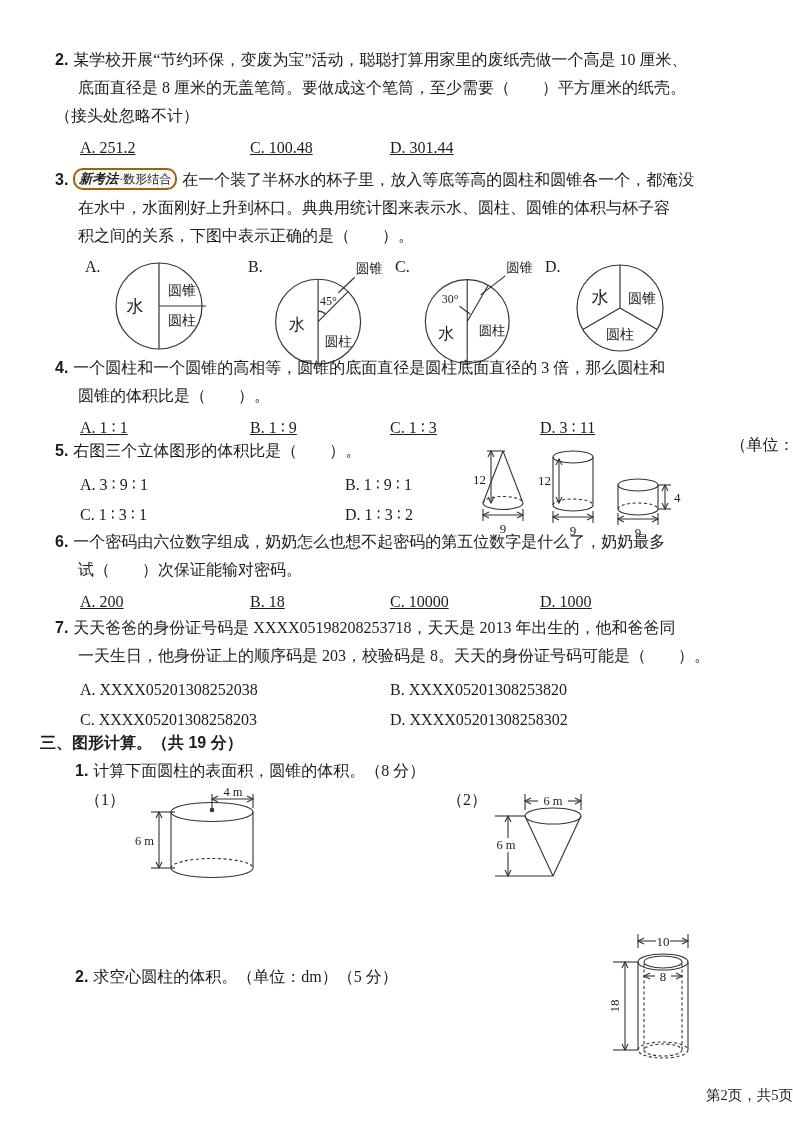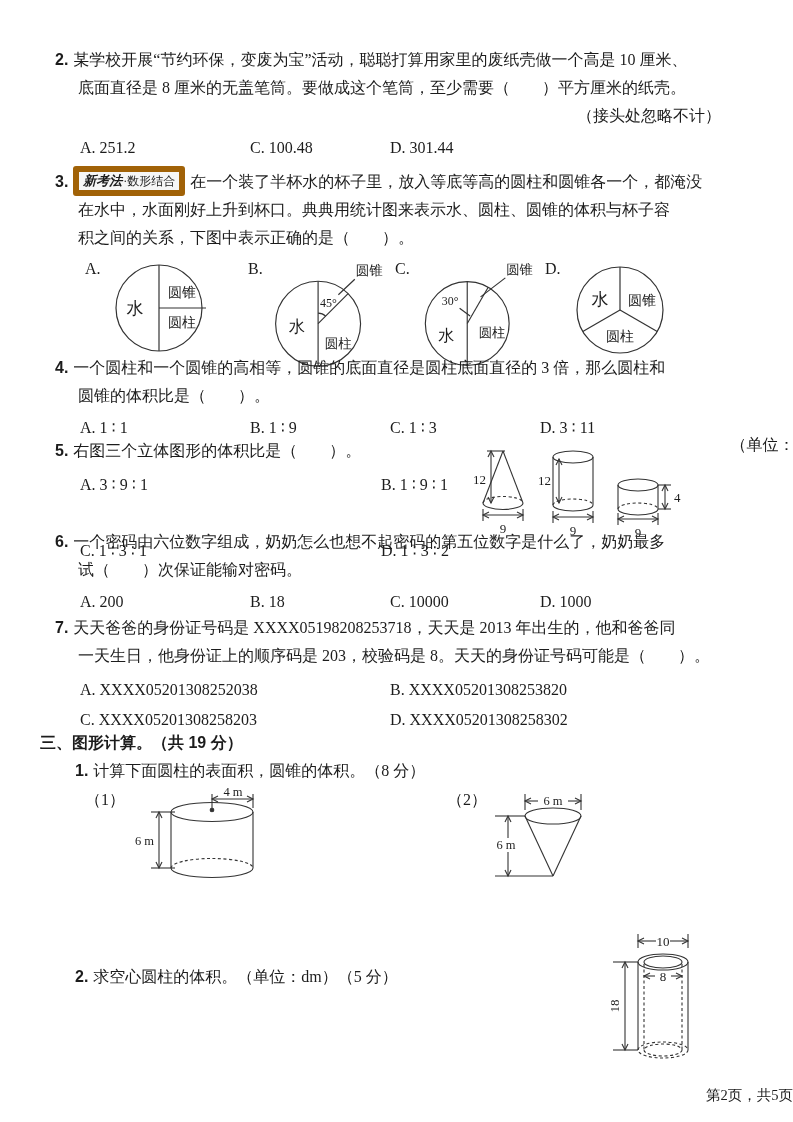--- a/index.html
+++ b/index.html
@@ -6,27 +6,27 @@
   .page {
     position:relative; width:793px; height:1122px; margin:0 auto;
     background:#ffffff; color:#1c1c1c;
     font-family:"Liberation Serif","DejaVu Serif",serif;
     font-size:16px; overflow:hidden;
   }
   .blk { position:absolute; left:55px; right:58px; }
   .qline { line-height:28px; white-space:nowrap; }
   .cont { padding-left:23px; }
   .qnum { font-weight:bold; font-family:"Liberation Sans","DejaVu Sans",sans-serif; margin-right:5px; }
-  .note { text-align:right; padding-right:14px; line-height:28px; }
-  .opts4 { display:grid; grid-template-columns:170px 140px 150px auto; padding-left:25px; margin-top:5px; line-height:26px; }
+  .note { padding-right:14px; line-height:28px; }
+  .opts4 { display:grid; grid-template-columns:170px 140px 150px auto; padding-left:25px; margin-top:5px; line-height:26px;text-decoration:underline; }
   .opts2 { display:grid; padding-left:25px; margin-top:5px; line-height:30px; }
-  .g2a { grid-template-columns:265px auto;gap:36px; }
+  .g2a { grid-template-columns:265px auto; }
   .g2b { grid-template-columns:310px auto; }
   .badge {
-    display:inline-block; border:6px solid #a16207; border-radius:3px;
+    display:inline-block; border:2px solid #a16207; border-radius:10px;
     background:#f6f6f6; padding:0 4px; margin-right:5px;
     font-size:12px; line-height:17px; vertical-align:2px; white-space:nowrap;
   }
   .badge b { font-style:italic; font-size:13px; margin-right:1px; }
   .pies { display:flex; margin-top:6px; padding-left:30px; align-items:flex-start; }
   .pie-item { display:flex; align-items:flex-start; }
   .pie-letter { line-height:22px; margin-right:2px; }
   .pa { width:163px; } .pb { width:147px; } .pc { width:150px; }
   .sechead { font-weight:bold; font-family:"Liberation Sans","DejaVu Sans",sans-serif; line-height:28px; white-space:nowrap; }
   .q5wrap { position:relative; }

